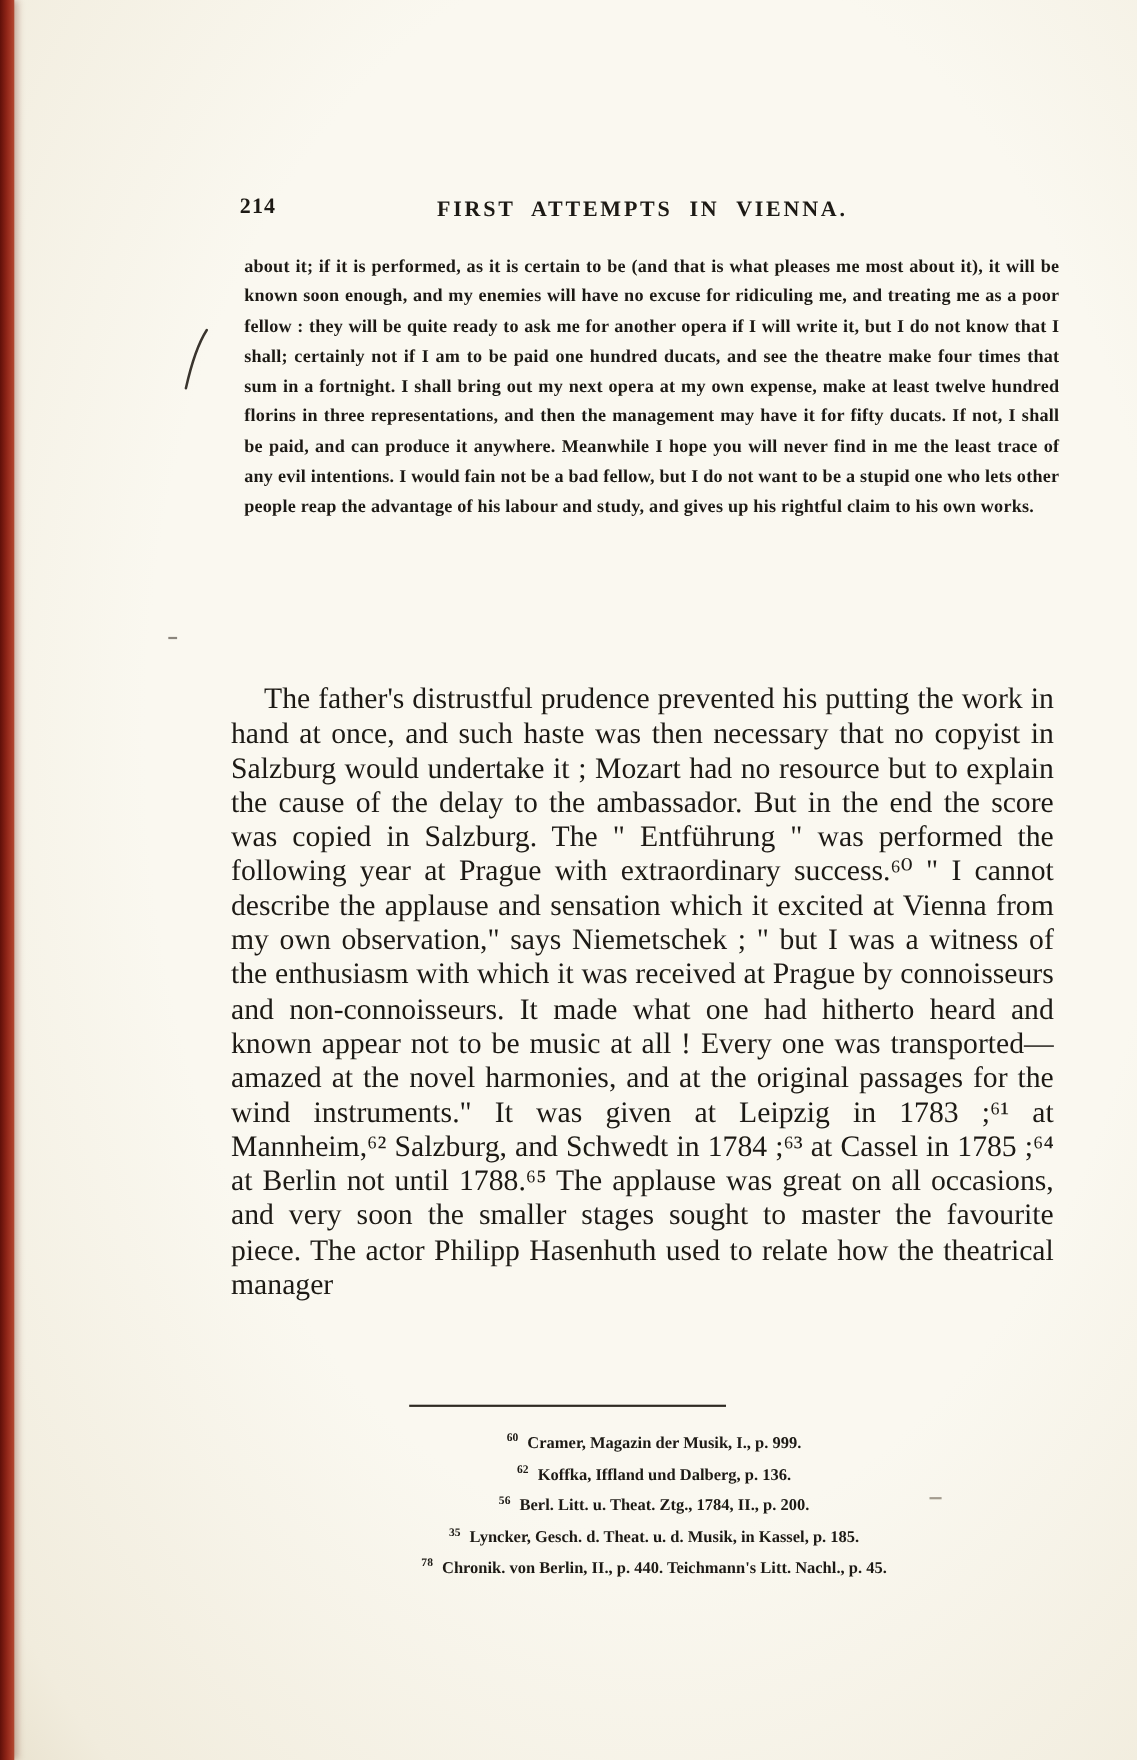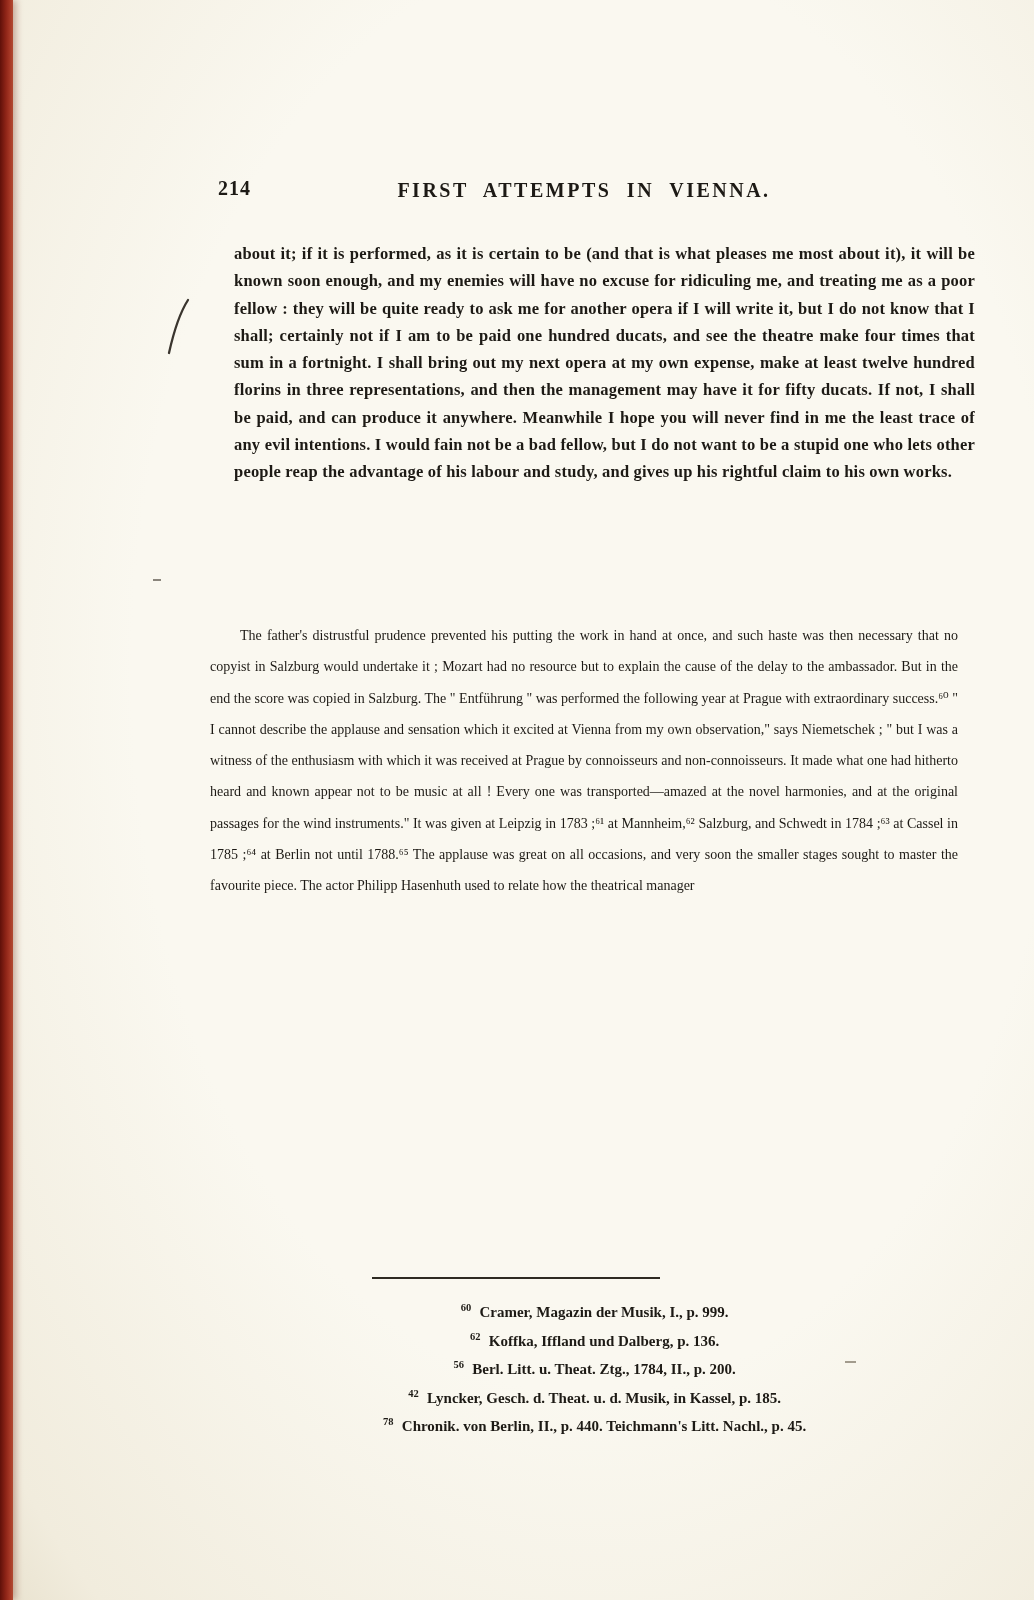--- a/index.html
+++ b/index.html
@@ -23,25 +23,25 @@
     position:absolute; left:8px; top:1px;
     font-size:20px; font-weight:bold; letter-spacing:1px;
   }
   .running-head {
     text-align:center; font-size:20px; font-weight:bold;
     letter-spacing:2.5px; word-spacing:8px; padding-top:3px;
   }
   .quote {
     position:absolute; top:224px; left:218px; width:741px;
     font-size:16.5px; line-height:27.3px; font-weight:bold;
-    text-align:justify; letter-spacing:.2px; margin:16px;
+    text-align:justify; letter-spacing:.2px; margin:4px;
   }
   .body-text {
     position:absolute; top:620px; left:210px; width:748px;
-    font-size:14px; line-height:31.3px;
+    font-size:27px; line-height:31.3px;
     text-align:justify; text-indent:30px; margin:0;
   }
   .footnote-rule {
     position:absolute; top:1277px; left:372px; width:288px; height:2px;
     background:#2e2a22;
   }
   .footnotes {
     position:absolute; top:1296px; left:228px; width:732px;
     font-size:15px; line-height:23.6px; font-weight:600;text-align:center;
   }
@@ -88,21 +88,21 @@
     <p class="footnote">
       <span class="fn-marker">60</span><span>Cramer, Magazin der Musik, I., p. 999.</span>
     </p>
     <p class="footnote">
       <span class="fn-marker">62</span><span>Koffka, Iffland und Dalberg, p. 136.</span>
     </p>
     <p class="footnote">
       <span class="fn-marker">56</span><span>Berl. Litt. u. Theat. Ztg., 1784, II., p. 200.</span>
     </p>
     <p class="footnote">
-      <span class="fn-marker">42</span><span>Lyncker, Gesch. d. Theat. u. d. Musik, in Kassel, p. 185.</span>
+      <span class="fn-marker">35</span><span>Lyncker, Gesch. d. Theat. u. d. Musik, in Kassel, p. 185.</span>
     </p>
     <p class="footnote">
       <span class="fn-marker">78</span><span>Chronik. von Berlin, II., p. 440.   Teichmann's Litt. Nachl., p. 45.</span>
     </p>
   </div>
 
   <div class="stray-mark"></div>
 
 </div>
 

